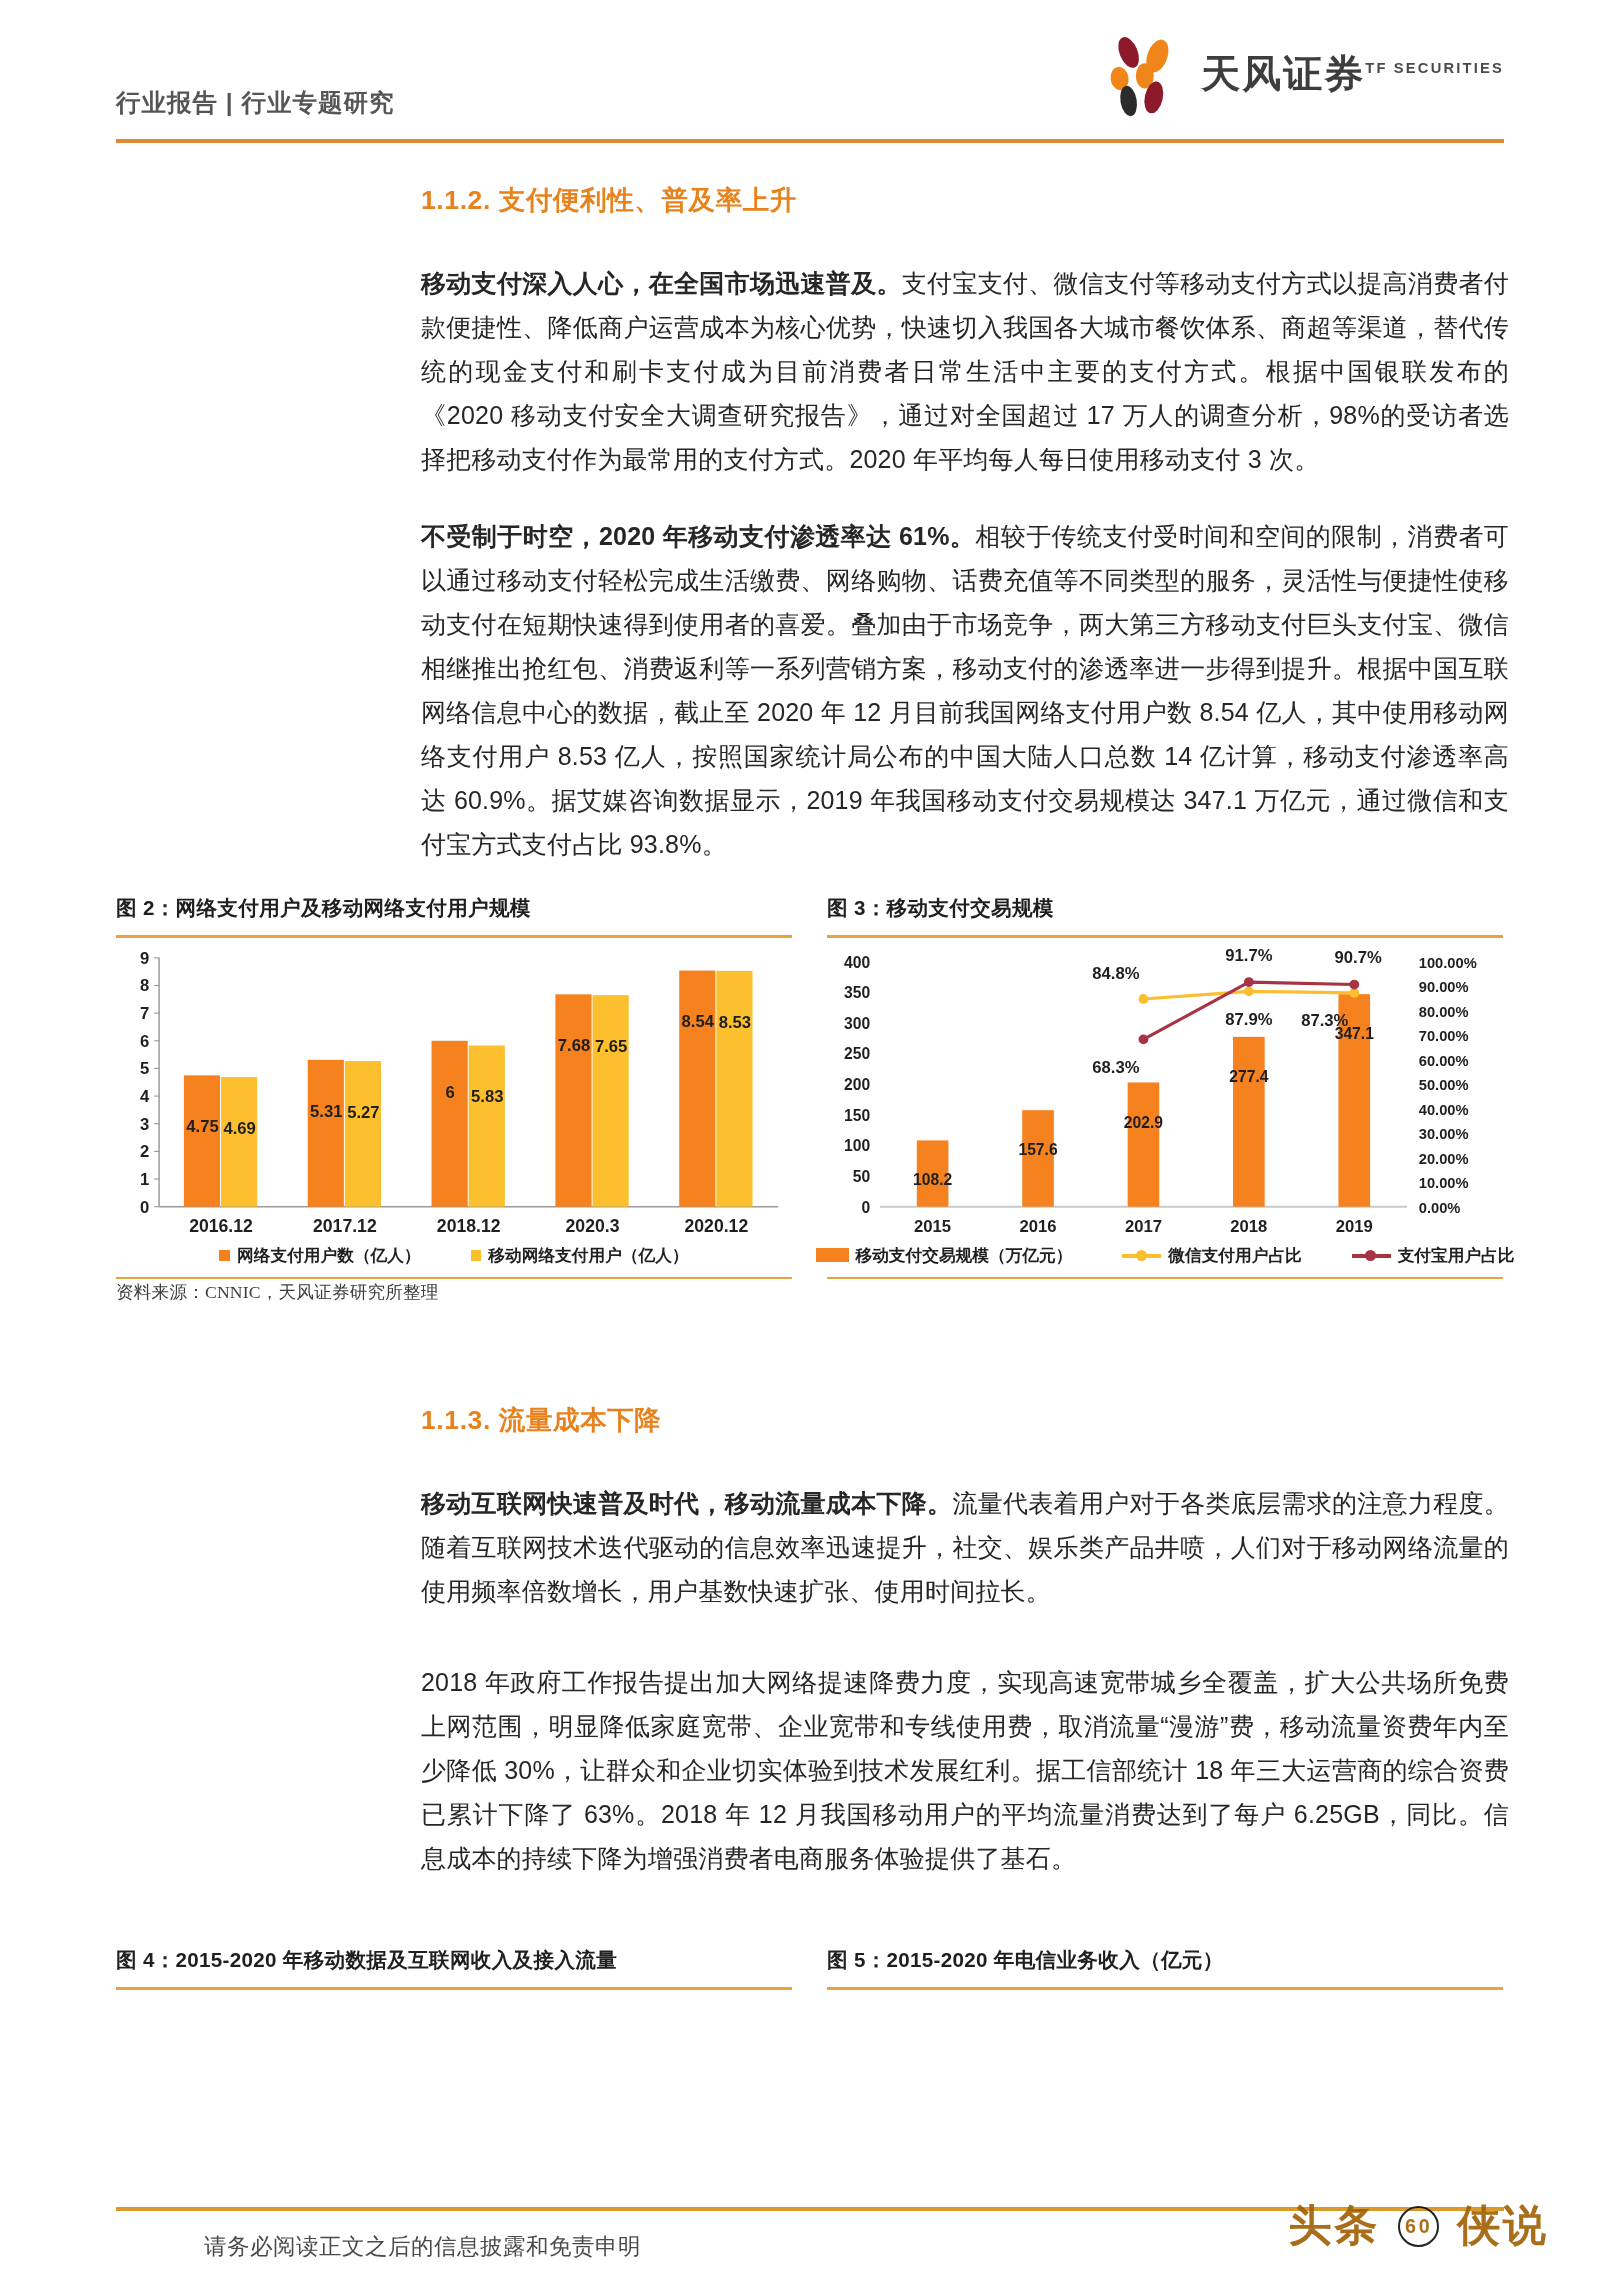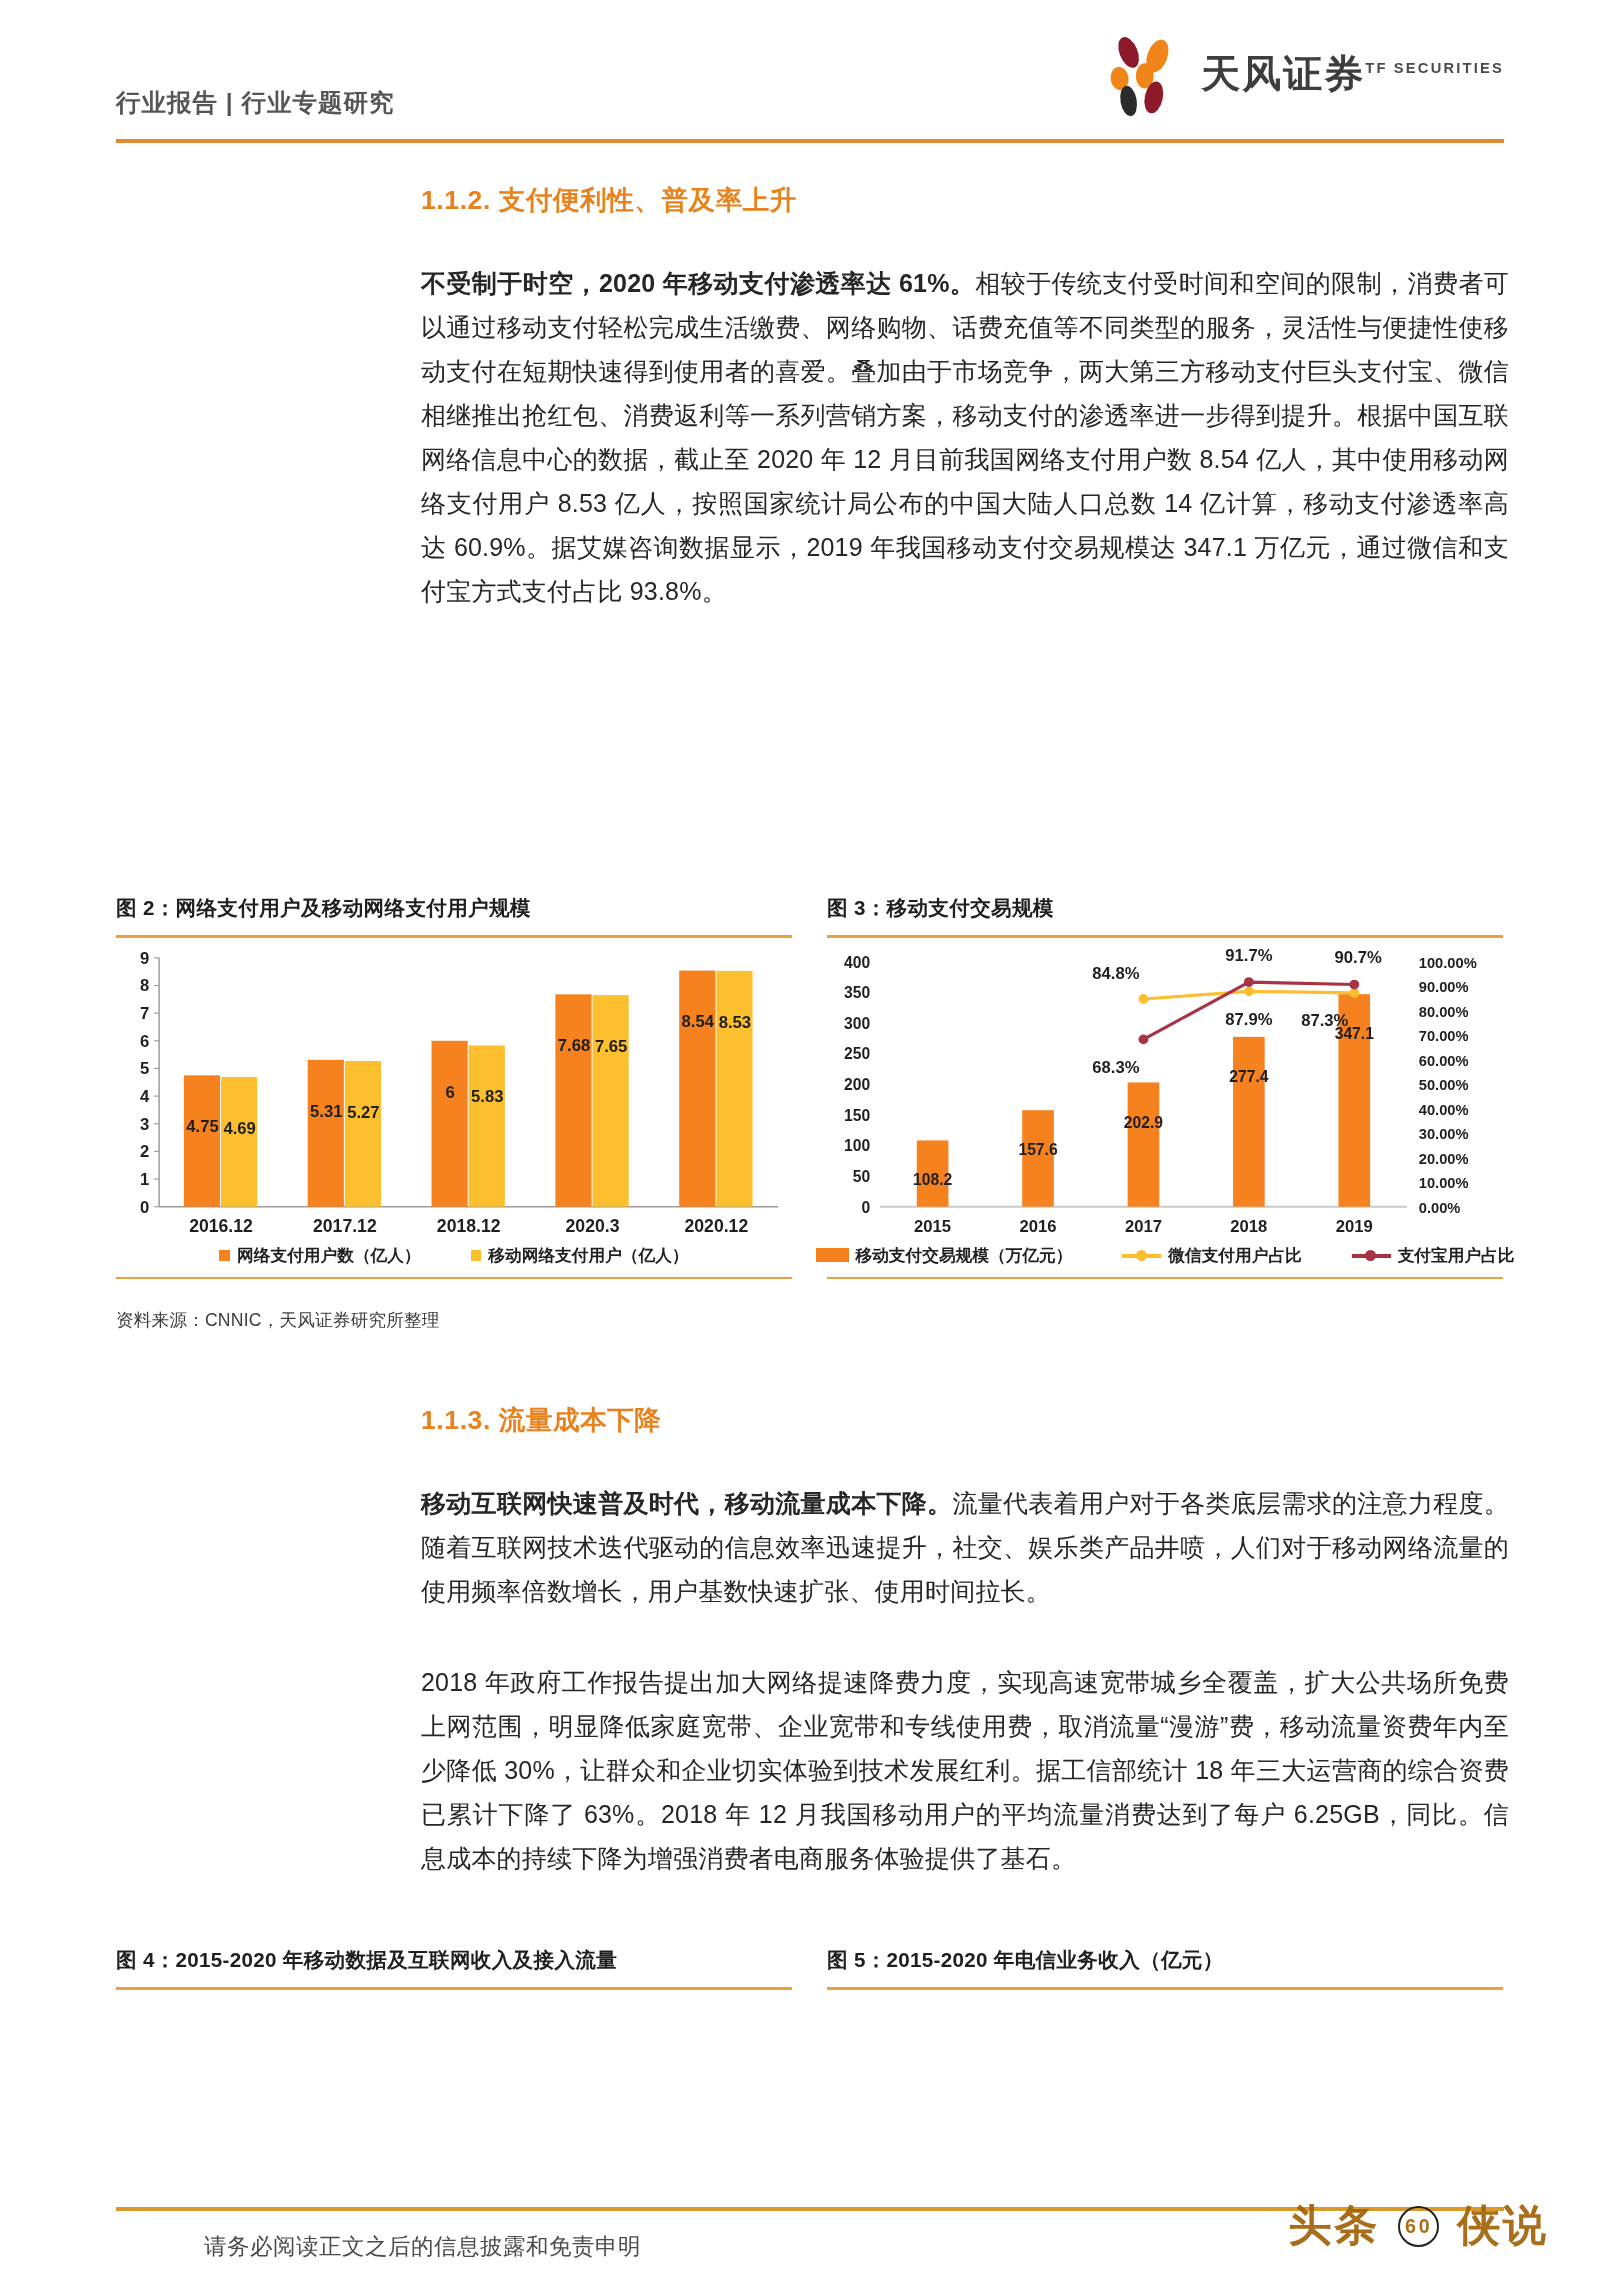--- a/index.html
+++ b/index.html
@@ -118,22 +118,23 @@
     position: relative;
   }
   .fig-srcline {
     height: 2px;
     background: #E8A33D;
     margin-top: 5.9px;
   }
   .fig-source {
     font-size: 17.6px;
     color: #3c3c3c;
-    padding-top: 29px;
+    padding-top: 1px;
     letter-spacing: 0.2px;
+    font-family: Liberation Serif, serif;
   }
 
   
   .chart-svg { display: block; }
 
   
   .legend {
     display: flex;
     justify-content: center;
     align-items: center;
@@ -215,20 +216,23 @@
     <div class="logo-text-block">
       <div class="logo-cn">天风证券</div>
       <div class="logo-en">TF SECURITIES</div>
     </div>
   </div>
 </div>
 
 <div class="content">
   <h2 class="sec-heading">1.1.2. 支付便利性、普及率上升</h2>
 
+  <p class="para">
+    <b>移动支付深入人心，在全国市场迅速普及。</b><span>支付宝支付、微信支付等移动支付方式以提高消费者付款便捷性、降低商户运营成本为核心优势，快速切入我国各大城市餐饮体系、商超等渠道，替代传统的现金支付和刷卡支付成为目前消费者日常生活中主要的支付方式。根据中国银联发布的《2020 移动支付安全大调查研究报告》，通过对全国超过 17 万人的调查分析，98%的受访者选择把移动支付作为最常用的支付方式。2020 年平均每人每日使用移动支付 3 次。</span>
+  </p>
 
   <p class="para">
     <b>不受制于时空，2020 年移动支付渗透率达 61%。</b><span>相较于传统支付受时间和空间的限制，消费者可以通过移动支付轻松完成生活缴费、网络购物、话费充值等不同类型的服务，灵活性与便捷性使移动支付在短期快速得到使用者的喜爱。叠加由于市场竞争，两大第三方移动支付巨头支付宝、微信相继推出抢红包、消费返利等一系列营销方案，移动支付的渗透率进一步得到提升。根据中国互联网络信息中心的数据，截止至 2020 年 12 月目前我国网络支付用户数 8.54 亿人，其中使用移动网络支付用户 8.53 亿人，按照国家统计局公布的中国大陆人口总数 14 亿计算，移动支付渗透率高达 60.9%。据艾媒咨询数据显示，2019 年我国移动支付交易规模达 347.1 万亿元，通过微信和支付宝方式支付占比 93.8%。</span>
   </p>
 </div>
 
 <div class="figs-row row1">
 
   <div class="fig">
     <div class="fig-title">图 2：网络支付用户及移动网络支付用户规模</div>

